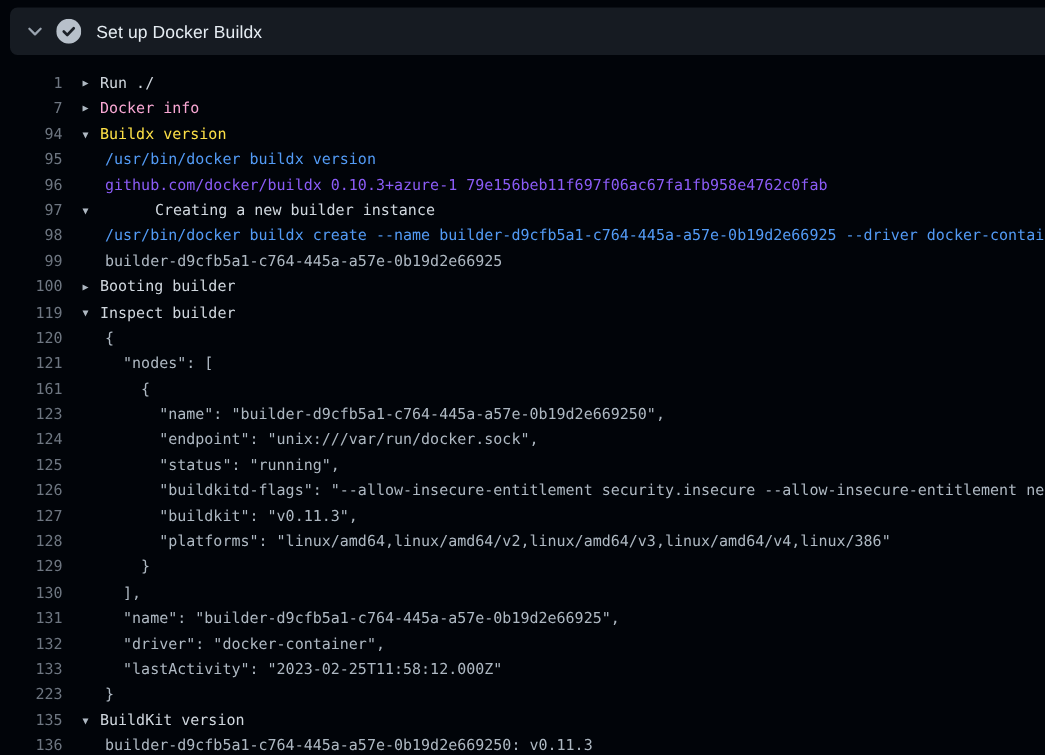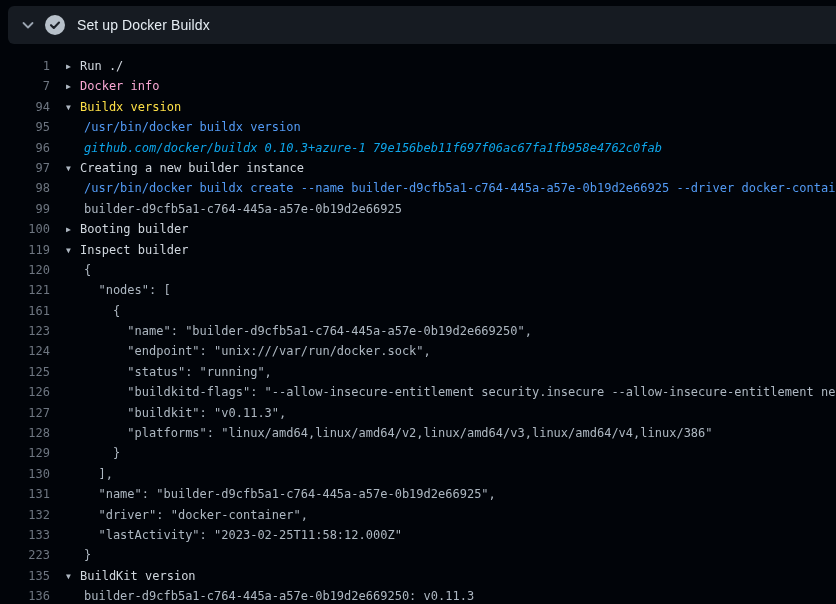--- a/index.html
+++ b/index.html
@@ -79,22 +79,22 @@
     </svg>
   </span>
   <span class="step-title">Set up Docker Buildx</span>
 </div>
 
 <div class="log" id="log">
     <div class="row group-row"><span class="num">1</span><span class="content group"><span class="arrow">▶</span><span style="color: rgb(208, 215, 222);">Run ./</span></span></div>
     <div class="row group-row"><span class="num">7</span><span class="content group"><span class="arrow">▶</span><span style="color: #f9a8d4;">Docker info</span></span></div>
     <div class="row group-row"><span class="num">94</span><span class="content group"><span class="arrow">▼</span><span style="color: #fde047;">Buildx version</span></span></div>
     <div class="row"><span class="num">95</span><span class="content command" style="color: rgb(83, 155, 245);">/usr/bin/docker buildx version</span></div>
-    <div class="row"><span class="num">96</span><span class="content output" style="color: #0ea5e9; font-style: italic;">github.com/docker/buildx 0.10.3+azure-1 79e156beb11f697f06ac67fa1fb958e4762c0fab</span></div>
-    <div class="row group-row"><span class="num">97</span><span class="content group"><span class="arrow">▼</span><span style="color: rgb(208, 215, 222);">Creating a new builder instance</span></span></div>
+    <div class="row"><span class="num">96</span><span class="content output" style="color: #8b5cf6;">github.com/docker/buildx 0.10.3+azure-1 79e156beb11f697f06ac67fa1fb958e4762c0fab</span></div>
+    <div class="row group-row"><span class="num">97</span><span class="content group"><span class="arrow">▼</span><span style="color: rgb(208, 215, 222); margin-left: 44px;">Creating a new builder instance</span></span></div>
     <div class="row"><span class="num">98</span><span class="content command" style="color: rgb(83, 155, 245);">/usr/bin/docker buildx create --name builder-d9cfb5a1-c764-445a-a57e-0b19d2e66925 --driver docker-container</span></div>
     <div class="row"><span class="num">99</span><span class="content output" style="color: rgb(174, 184, 194); text-align: center;">builder-d9cfb5a1-c764-445a-a57e-0b19d2e66925</span></div>
     <div class="row group-row"><span class="num">100</span><span class="content group"><span class="arrow">▶</span><span style="color: rgb(208, 215, 222);">Booting builder</span></span></div>
     <div class="row group-row"><span class="num">119</span><span class="content group"><span class="arrow">▼</span><span style="color: rgb(208, 215, 222);">Inspect builder</span></span></div>
     <div class="row"><span class="num">120</span><span class="content output" style="color: rgb(174, 184, 194);">{</span></div>
     <div class="row"><span class="num">121</span><span class="content output" style="color: rgb(174, 184, 194);">  "nodes": [</span></div>
     <div class="row"><span class="num">161</span><span class="content output" style="color: rgb(174, 184, 194);">    {</span></div>
     <div class="row"><span class="num">123</span><span class="content output" style="color: rgb(174, 184, 194);">      "name": "builder-d9cfb5a1-c764-445a-a57e-0b19d2e669250",</span></div>
     <div class="row"><span class="num">124</span><span class="content output" style="color: rgb(174, 184, 194);">      "endpoint": "unix:///var/run/docker.sock",</span></div>
     <div class="row"><span class="num">125</span><span class="content output" style="color: rgb(174, 184, 194);">      "status": "running",</span></div>

